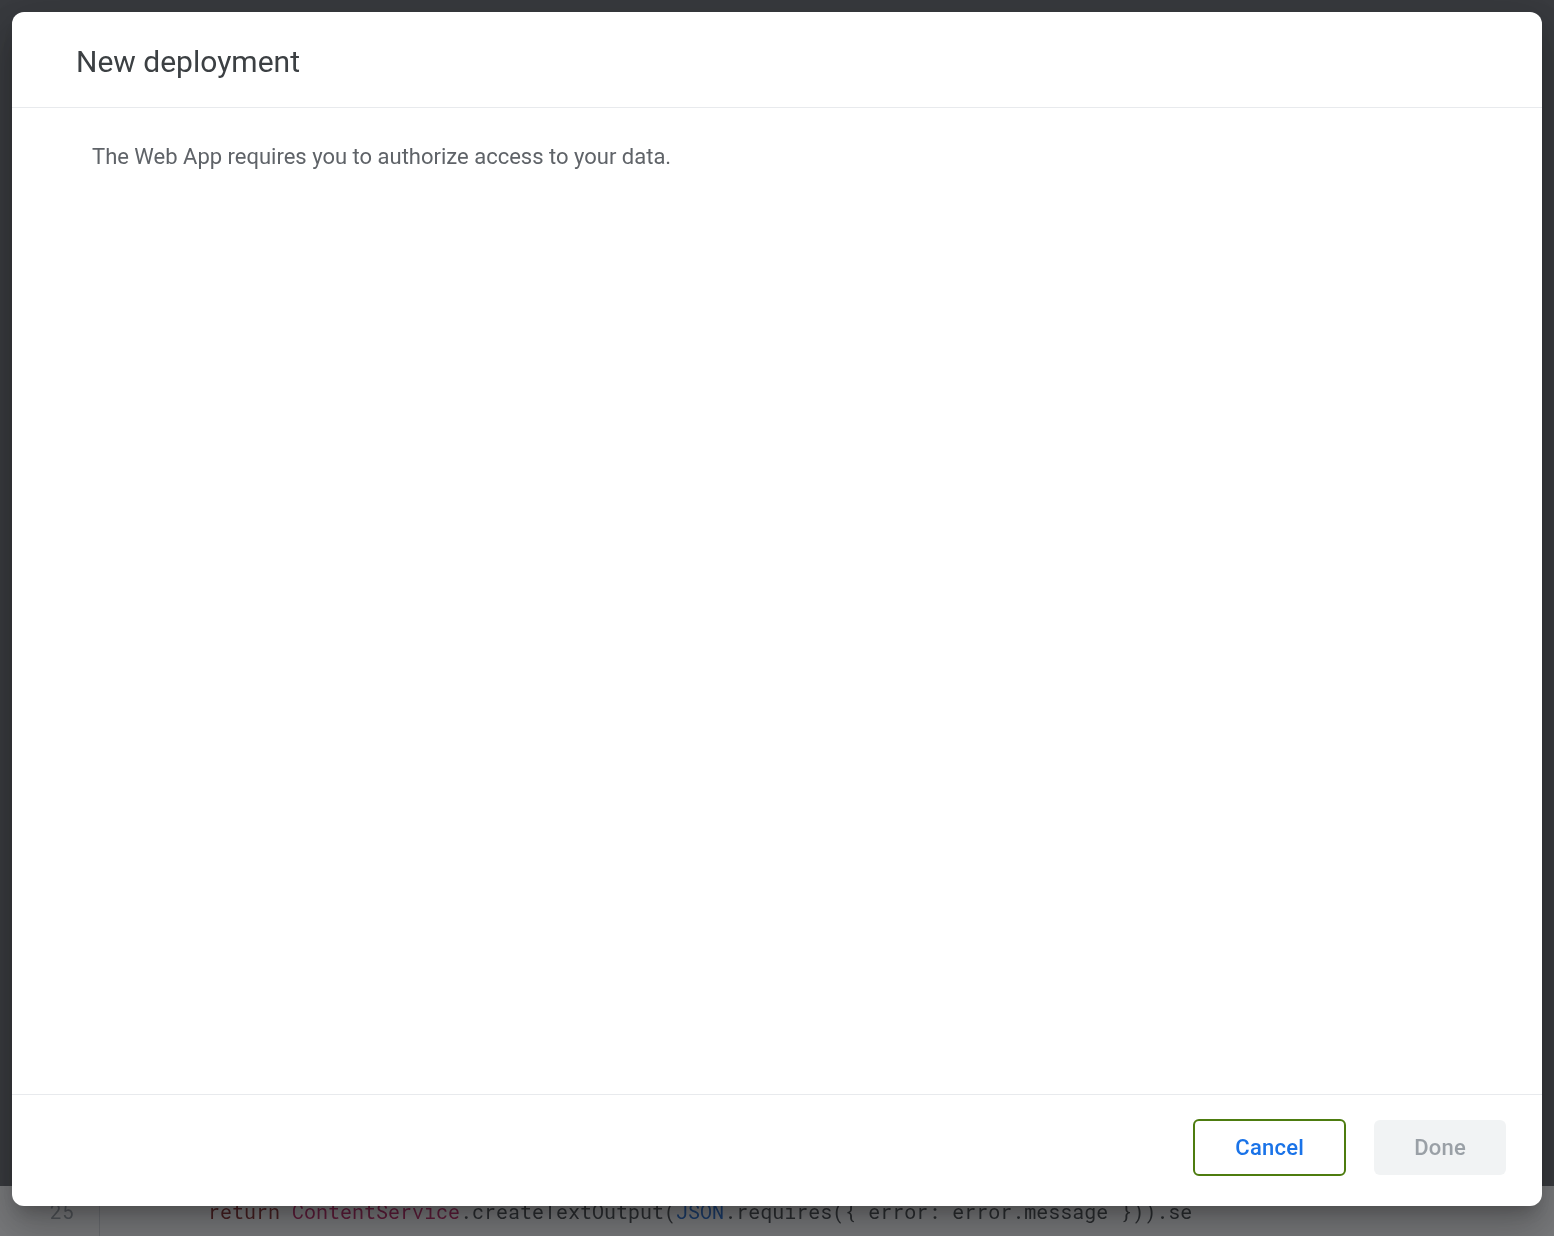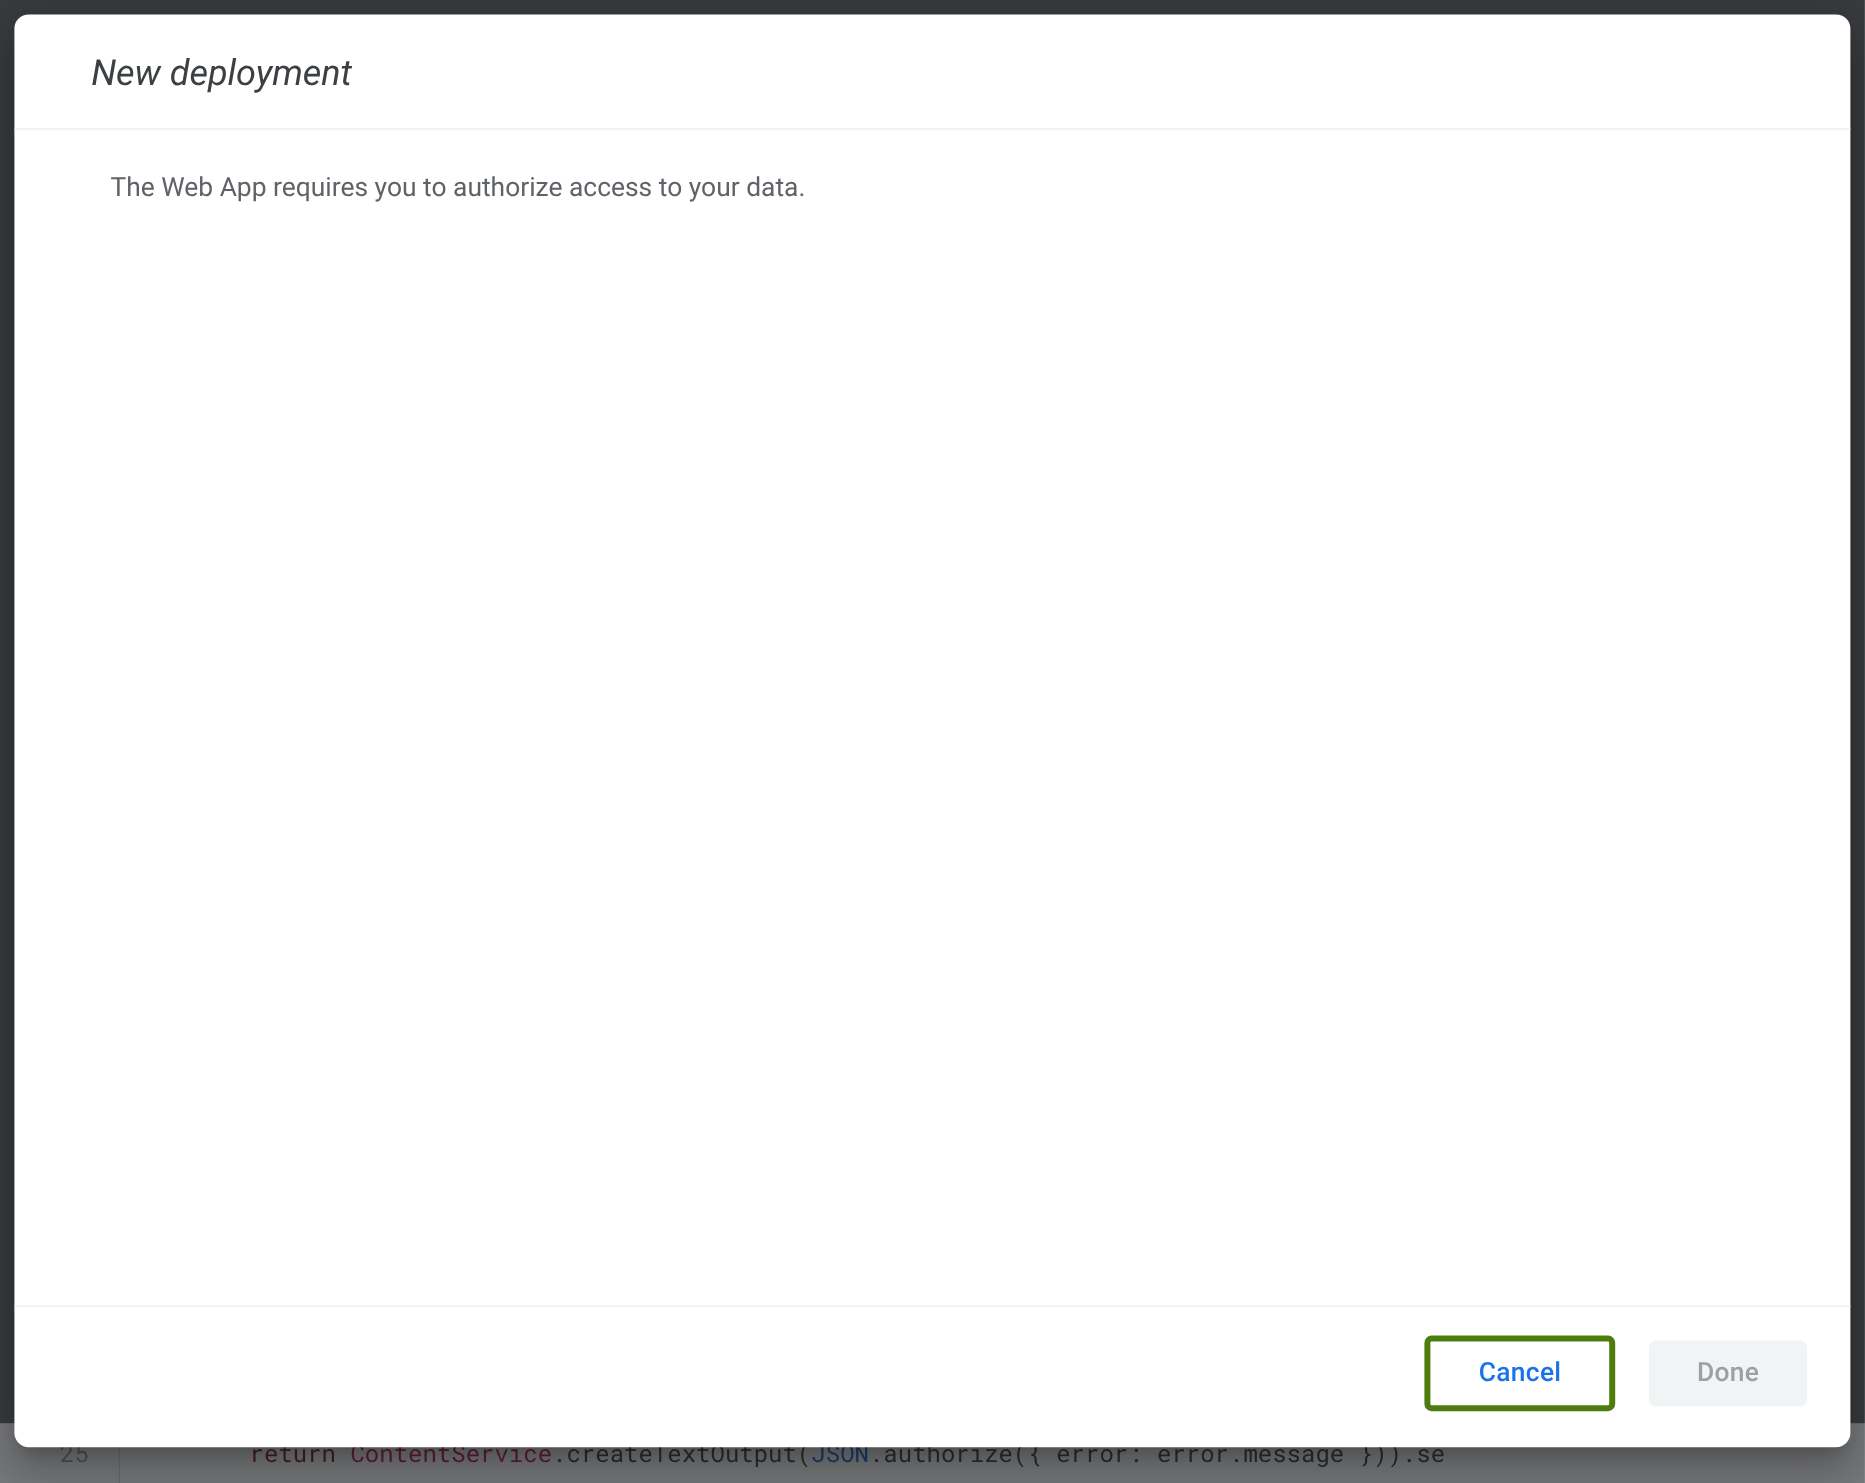--- a/index.html
+++ b/index.html
@@ -77,21 +77,20 @@
     .dialog-header {
       padding: 32px 48px 28px 64px;
       border-bottom: 1px solid #e8eaed;
     }
     
     .dialog-title {
       font-size: 30px;
       font-weight: 400;
       color: #3c4043;
       letter-spacing: 0;
-      font-style: italic;
     }
     
     .dialog-body {
       flex: 1;
       padding: 36px 48px 24px 48px;
       margin-left: 32px;
     }
     
     .body-text {
       font-size: 22px;
@@ -117,21 +116,21 @@
       justify-content: flex-end;
       align-items: center;
       padding: 24px 36px 30px 36px;
       gap: 28px;
       border-top: 1px solid #e8eaed;
     }
     
     .cancel-btn {
       background: #fff;
       color: #1a73e8;
-      border: 5px solid #4d7c0f;
+      border: 2px solid #4d7c0f;
       border-radius: 6px;
       padding: 14px 40px;
       font-size: 22px;
       font-weight: 500;
       font-family: inherit;
       cursor: pointer;
       letter-spacing: 0.25px;
     }
     
     .done-btn {
@@ -147,21 +146,21 @@
       letter-spacing: 0.25px;
     }
   </style>
 </head>
 <body>
 
 <div class="code-background">
   <div class="line-number">25</div>
   <div class="code-line">
     <span class="kw-return">return</span>
-    <span> </span><span class="kw-class">ContentService</span><span class="kw-method">.createTextOutput(</span><span class="kw-json">JSON</span><span class="kw-method">.authorize({ error: error.message })).se</span>
+    <span> </span><span class="kw-class">ContentService</span><span class="kw-method">.createTextOutput(</span><span class="kw-json">JSON</span><span class="kw-method">.requires({ error: error.message })).se</span>
   </div>
 </div>
 
 <div class="scrim"></div>
 
 <div class="dialog">
   <div class="dialog-header">
     <h1 class="dialog-title">New deployment</h1>
   </div>
   <div class="dialog-body">

